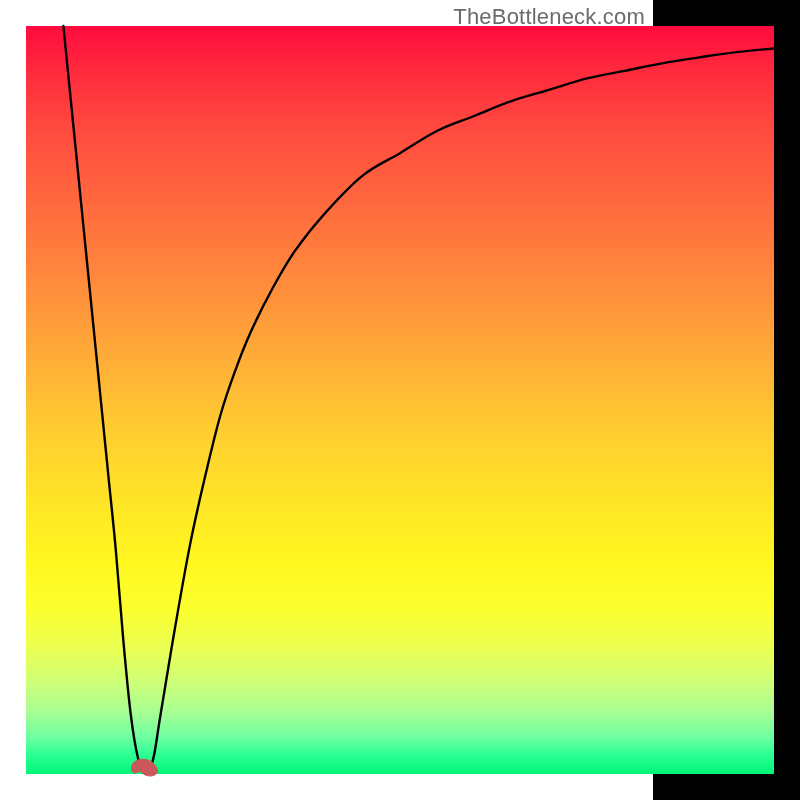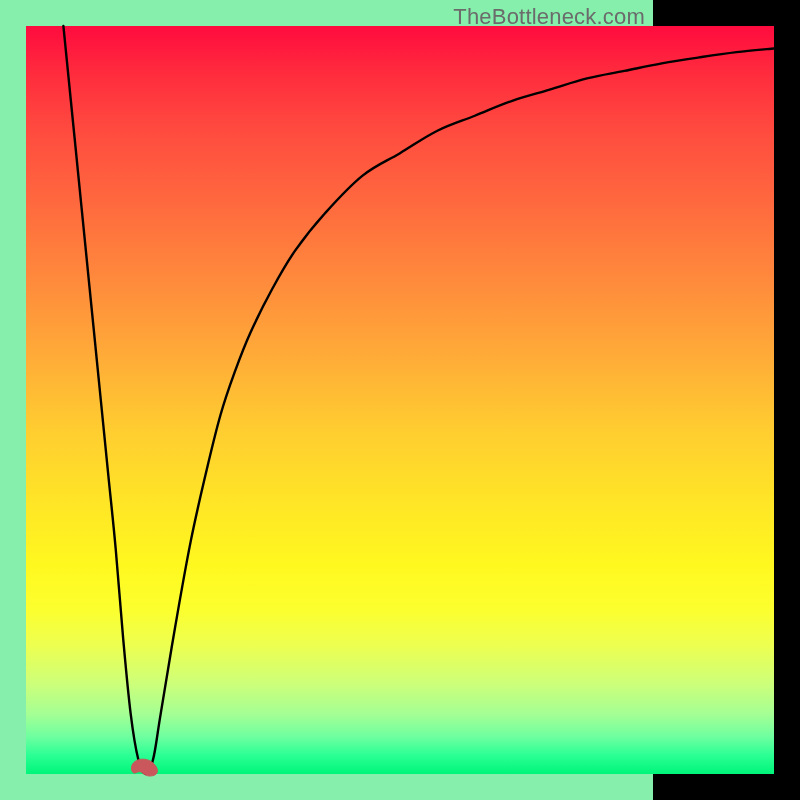--- a/index.html
+++ b/index.html
@@ -8,21 +8,21 @@
     width: 800px;
     height: 800px;
     overflow: hidden;
     background: #000;
     font-family: Arial, Helvetica, sans-serif;
   }
   .stage {
     position: relative;
     width: 653px;
     height: 800px;
-    background: #86efac;
+    background: #ffffff;
   }
   .plot-area {
     position: absolute;
     left: 26px;
     top: 26px;
     width: 748px;
     height: 748px;
     
     background: linear-gradient(
       to bottom,

